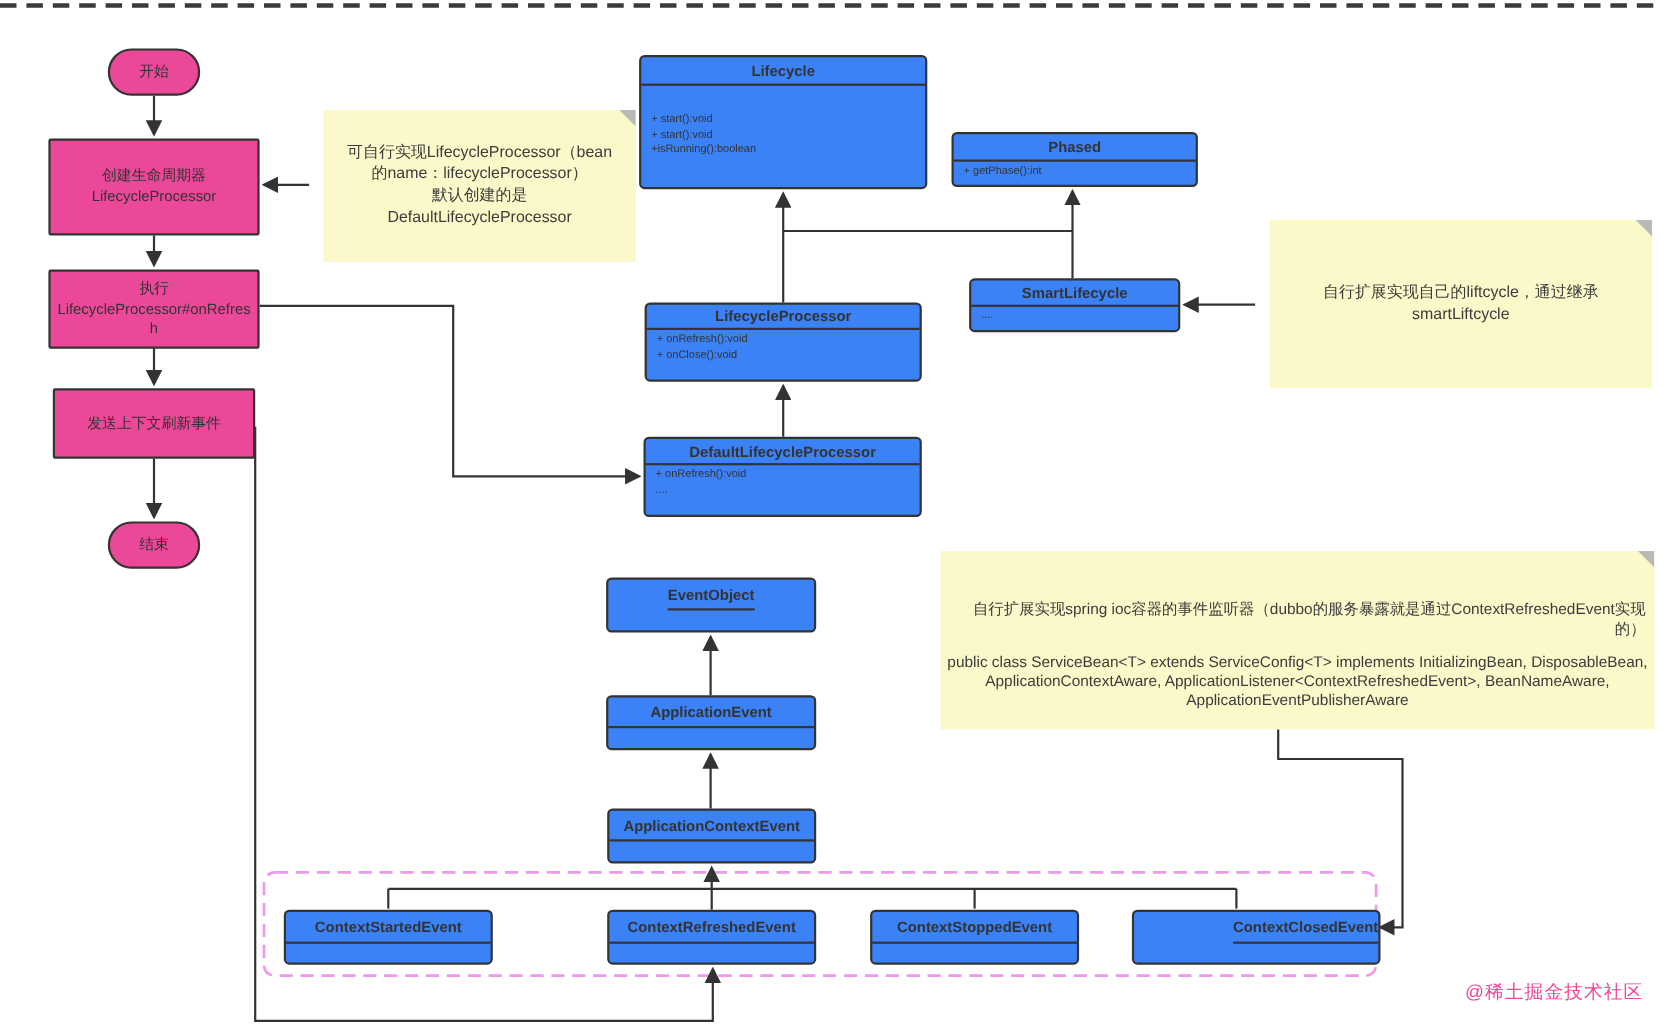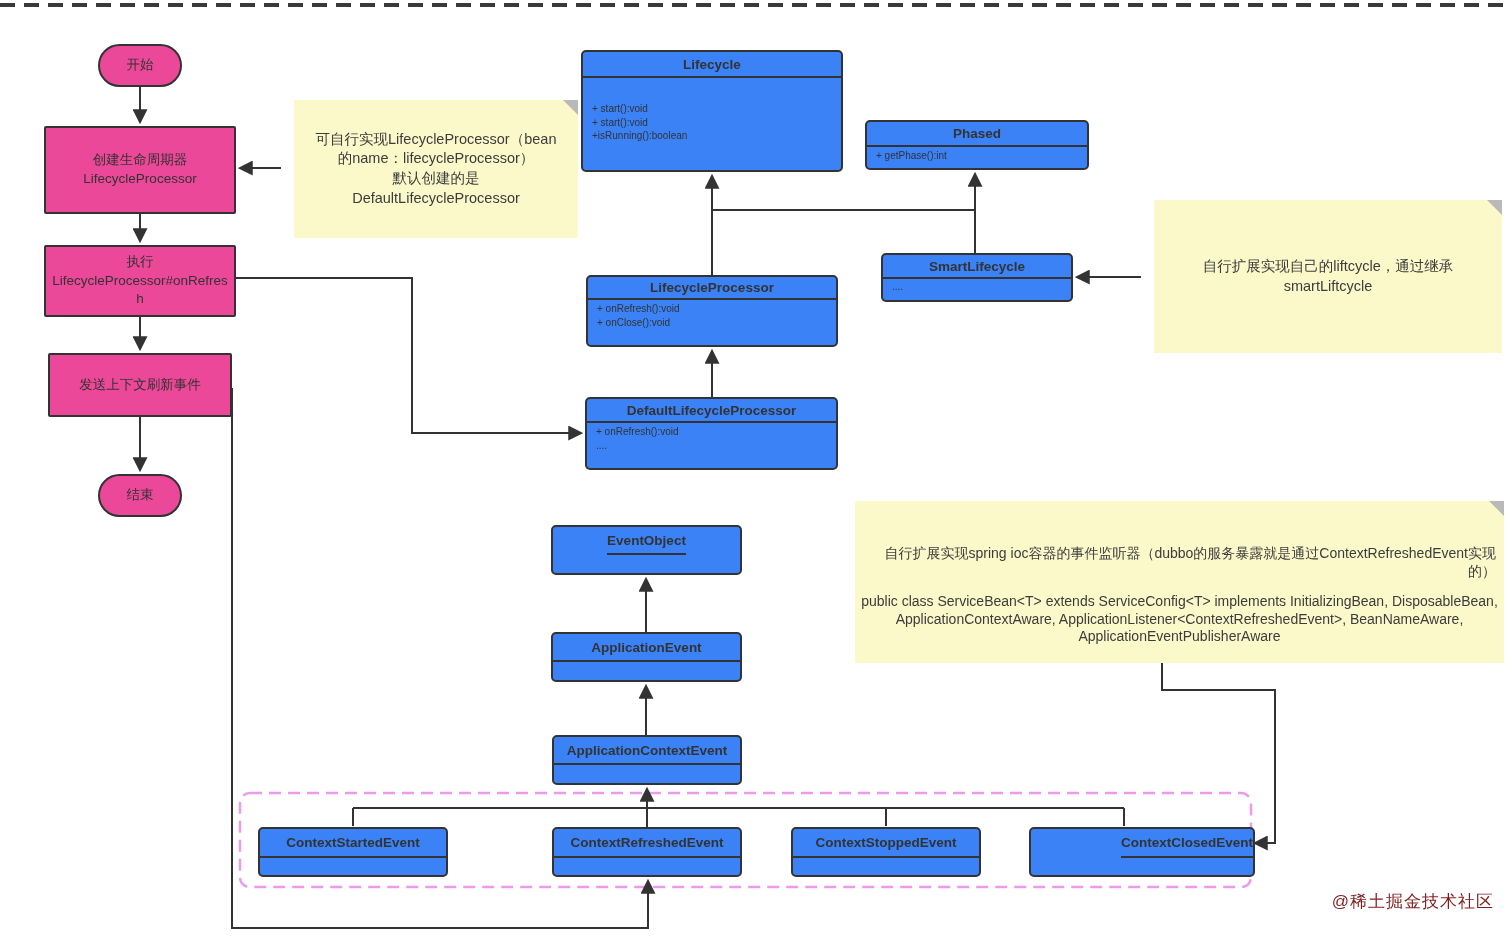--- a/index.html
+++ b/index.html
@@ -14,21 +14,21 @@
        display:flex;flex-direction:column;box-sizing:border-box;}
   .uml-title{border-bottom:2px solid #333;display:flex;align-items:center;justify-content:center;
              font-weight:bold;font-size:13.5px;flex:0 0 auto;white-space:nowrap;overflow:hidden;}
   .uml-body{flex:1 1 auto;padding:3px 9px;font-size:10px;line-height:1.35;box-sizing:border-box;}
   .uml-member{white-space:nowrap;}
   .note{position:absolute;background:#fbf8c9;z-index:2;font-size:14.5px;color:#3c3c3c;box-sizing:border-box;margin-left:13px;}
   .note .fold{position:absolute;top:0;right:0;width:15px;height:15px;background:#b9b9b9;
               clip-path:polygon(0 0,100% 0,100% 100%);}
   .note-center{display:flex;align-items:center;justify-content:center;text-align:center;
                white-space:pre-line;line-height:1.35;}
-  .watermark{position:absolute;right:18px;top:890px;color:#7f1d1d;font-size:17px;
+  .watermark{position:absolute;right:18px;top:890px;color:#ec4899;font-size:17px;
              letter-spacing:1px;z-index:3;}
   .listener-line1{text-align:right;margin:44px 8px 12px 8px;white-space:normal;font-size:14px;}
   .listener-code{text-align:center;white-space:pre-line;font-size:14px;line-height:1.25;margin:0 6px;}
 </style>
 </head>
 <body>
 
 <div class="canvas">
 
   <svg class="layer" width="1512" height="937" viewBox="0 0 1512 937" xmlns="http://www.w3.org/2000/svg">

